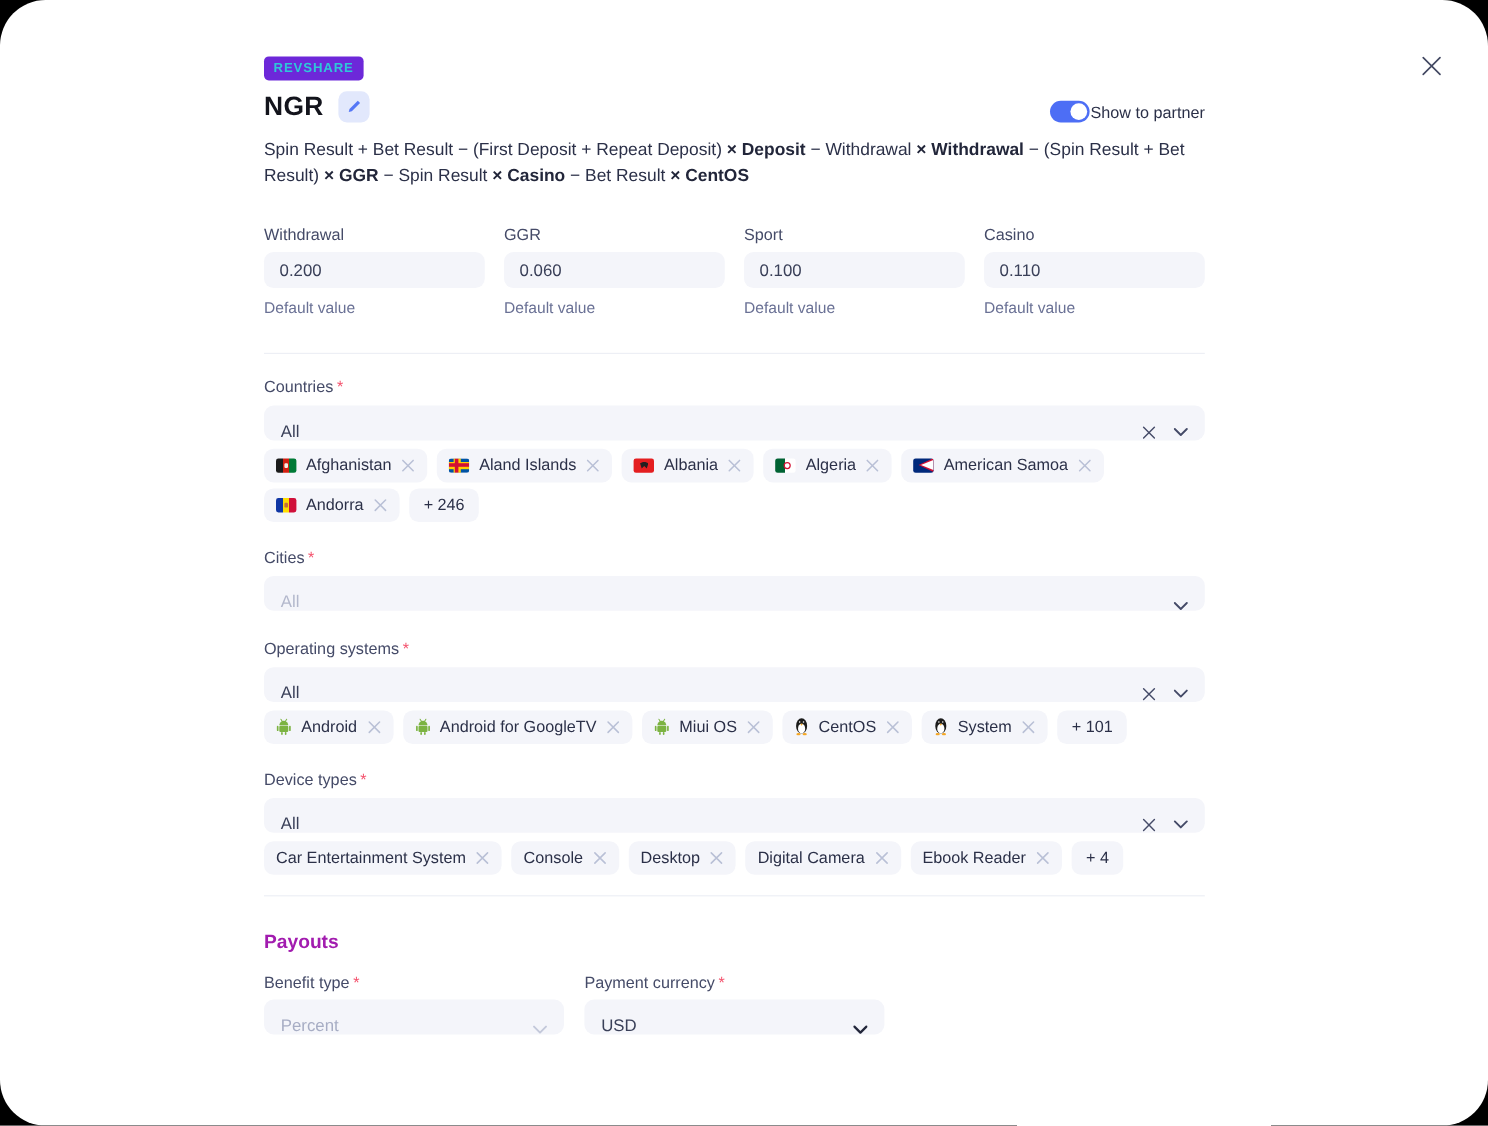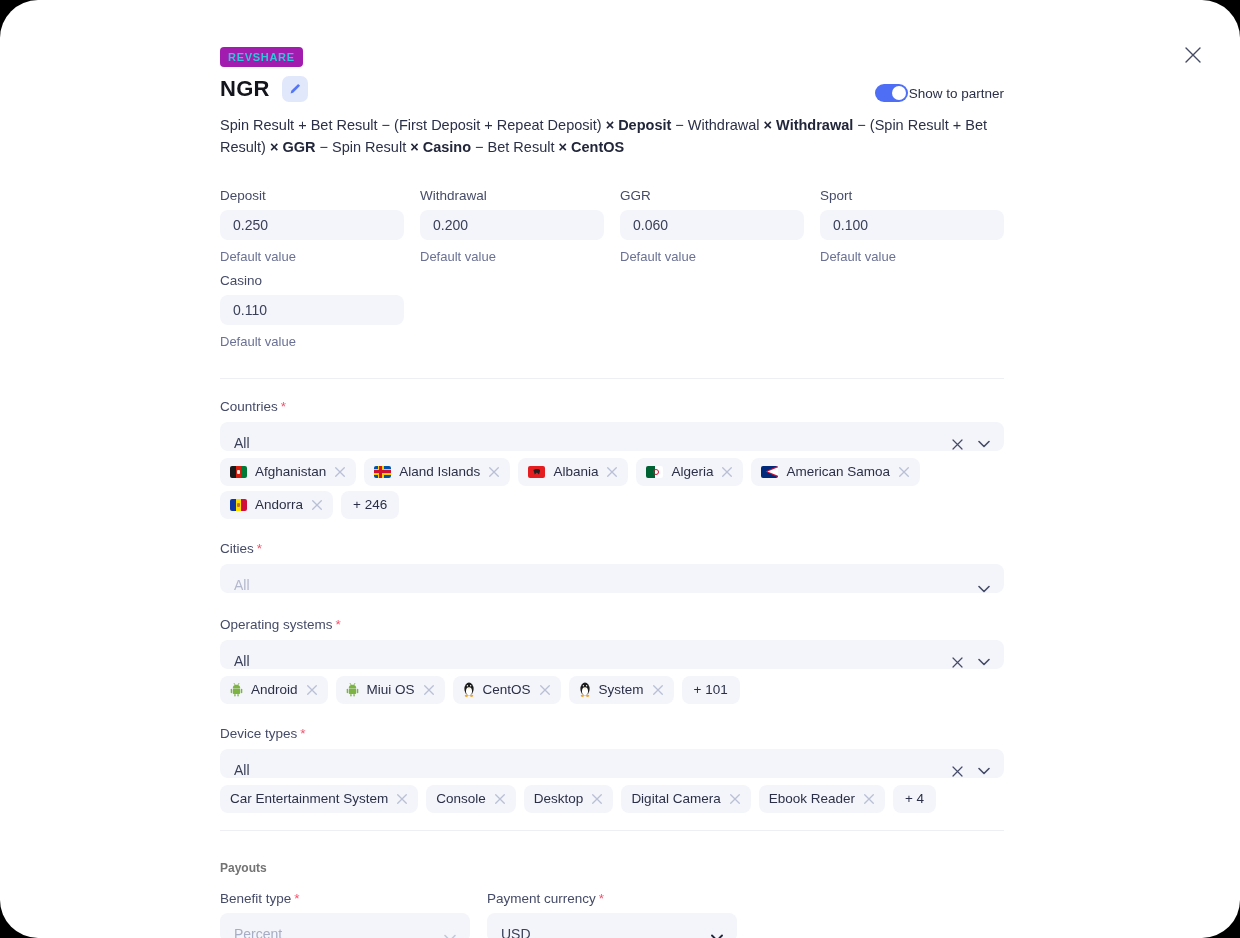--- a/index.html
+++ b/index.html
@@ -2,21 +2,21 @@
 <html><head>
 <meta charset="utf-8">
 <style>
   html,body{margin:0;padding:0}
   body{width:1240px;height:938px;background:#000;font-family:"Liberation Sans","DejaVu Sans",sans-serif;position:relative}
   .card{position:absolute;inset:0;background:#fff;border-radius:38px;overflow:hidden}
   .content{position:absolute;left:220px;top:0;width:784px}
 
   .close-btn{position:absolute;top:44px;right:36px;width:22px;height:22px;background:none;border:none;padding:0;cursor:pointer}
 
-  .badge{display:inline-block;margin-top:47px;background:#a21caf;color:#2fc6d9;font-size:11px;font-weight:700;letter-spacing:.7px;padding:4px 8px;border-radius:4px}
+  .badge{display:inline-block;margin-top:47px;background:#6d28d9;color:#2fc6d9;font-size:11px;font-weight:700;letter-spacing:.7px;padding:4px 8px;border-radius:4px}
 
   .title-row{display:flex;align-items:flex-end;margin-top:9px;width:784px}
   .page-title{font-size:22px;font-weight:700;margin:0;color:#13141c;letter-spacing:.3px}
   .edit-btn{margin-left:12px;width:26px;height:26px;border-radius:7px;background:#e2e8fc;border:none;display:flex;align-items:center;justify-content:center;cursor:pointer;padding:0}
   .toggle-wrap{margin-left:auto;display:flex;align-items:center;gap:1px;cursor:pointer}
   .toggle{width:33px;height:18px;border-radius:9px;background:#4d6ef5;position:relative;flex:0 0 auto}
   .toggle .knob{position:absolute;right:2px;top:2px;width:14px;height:14px;border-radius:50%;background:#fff}
   .toggle-label{font-size:13.5px;color:#2b3048}
 
   .formula{margin:13px 0 0;font-size:14.5px;line-height:1.5;color:#2b3048;max-width:784px}
@@ -61,21 +61,21 @@
   .f-algeria{background:linear-gradient(90deg,#006233 0 50%,#fff 50%)}
   .f-algeria::after{content:"";position:absolute;left:6.5px;top:3.5px;width:4px;height:4px;border-radius:50%;border:1px solid #d21034}
   .f-americansamoa{background:#00297b}
   .f-americansamoa::before{content:"";position:absolute;right:0;top:0;width:13px;height:12px;background:#d21034;clip-path:polygon(100% 0,100% 100%,0 50%)}
   .f-americansamoa::after{content:"";position:absolute;right:0;top:1.5px;width:11px;height:9px;background:#fff;clip-path:polygon(100% 0,100% 100%,0 50%)}
   .f-andorra{background:linear-gradient(90deg,#1036a4 0 33%,#fedd00 33% 66%,#d0103a 66%)}
   .f-andorra::after{content:"";position:absolute;left:7px;top:4px;width:3px;height:4px;background:#c76f3a;border-radius:1px}
 
   .os-icon{display:block;flex:0 0 auto}
 
-  .payouts-heading{margin:30px 0 0;font-size:12px;font-weight:700;color:#737373}
+  .payouts-heading{margin:30px 0 0;font-size:16px;font-weight:700;color:#a21caf}
   .payout-row{display:flex;gap:17px;margin-top:16px}
   .payout-field{width:250px}
   .payout-field .select{margin-top:7px}
   .select.disabled{cursor:default}
   .select.disabled .select-value{color:#a7adc4}
 </style>
 </head>
 <body>
 
 <div class="card">
@@ -102,25 +102,20 @@
             <span class="knob"></span>
           </span>
         <span class="toggle-label">Show to partner</span>
       </div>
     </div>
 
     <p class="formula"><span>Spin Result + Bet Result − (First Deposit + Repeat Deposit) </span><b>× Deposit</b><span> − Withdrawal </span><b>× Withdrawal</b><span> − (Spin Result + Bet Result) </span><b>× GGR</b><span> − Spin Result </span><b>× Casino</b><span> − Bet Result </span><b>× CentOS</b></p>
 
     <div class="fields-grid">
       <div class="field">
-        <label>Deposit</label>
-        <input value="0.250" style="">
-        <a class="helper">Default value</a>
-      </div>
-      <div class="field">
         <label>Withdrawal</label>
         <input value="0.200" style="">
         <a class="helper">Default value</a>
       </div>
       <div class="field">
         <label>GGR</label>
         <input value="0.060" style="">
         <a class="helper">Default value</a>
       </div>
       <div class="field">
@@ -230,20 +225,35 @@
           <svg class="os-icon" width="13" height="15" viewBox="0 0 24 28">
               <path d="M7.5 2.5l2 3.2M16.5 2.5l-2 3.2" stroke="#7cb342" stroke-width="1.6" stroke-linecap="round"></path>
               <path d="M5 12a7 7 0 0 1 14 0z" fill="#7cb342"></path>
               <rect x="5" y="12.8" width="14" height="9.5" rx="2" fill="#7cb342"></rect>
               <rect x="1.2" y="12.8" width="2.6" height="8" rx="1.3" fill="#7cb342"></rect>
               <rect x="20.2" y="12.8" width="2.6" height="8" rx="1.3" fill="#7cb342"></rect>
               <rect x="7.8" y="22.5" width="2.6" height="4.5" rx="1.3" fill="#7cb342"></rect>
               <rect x="13.6" y="22.5" width="2.6" height="4.5" rx="1.3" fill="#7cb342"></rect>
             </svg>
           <span>Android</span>
+          <svg class="chip-x" width="12" height="12" viewBox="0 0 12 12">
+              <path d="M1.7 1.7l8.6 8.6M10.3 1.7l-8.6 8.6" stroke="#b9c0d6" stroke-width="1.3" stroke-linecap="round"></path>
+            </svg>
+        </div>
+        <div class="chip">
+          <svg class="os-icon" width="13" height="15" viewBox="0 0 24 28">
+              <path d="M7.5 2.5l2 3.2M16.5 2.5l-2 3.2" stroke="#7cb342" stroke-width="1.6" stroke-linecap="round"></path>
+              <path d="M5 12a7 7 0 0 1 14 0z" fill="#7cb342"></path>
+              <rect x="5" y="12.8" width="14" height="9.5" rx="2" fill="#7cb342"></rect>
+              <rect x="1.2" y="12.8" width="2.6" height="8" rx="1.3" fill="#7cb342"></rect>
+              <rect x="20.2" y="12.8" width="2.6" height="8" rx="1.3" fill="#7cb342"></rect>
+              <rect x="7.8" y="22.5" width="2.6" height="4.5" rx="1.3" fill="#7cb342"></rect>
+              <rect x="13.6" y="22.5" width="2.6" height="4.5" rx="1.3" fill="#7cb342"></rect>
+            </svg>
+          <span>Android for GoogleTV</span>
           <svg class="chip-x" width="12" height="12" viewBox="0 0 12 12">
               <path d="M1.7 1.7l8.6 8.6M10.3 1.7l-8.6 8.6" stroke="#b9c0d6" stroke-width="1.3" stroke-linecap="round"></path>
             </svg>
         </div>
         <div class="chip">
           <svg class="os-icon" width="13" height="15" viewBox="0 0 24 28">
               <path d="M7.5 2.5l2 3.2M16.5 2.5l-2 3.2" stroke="#7cb342" stroke-width="1.6" stroke-linecap="round"></path>
               <path d="M5 12a7 7 0 0 1 14 0z" fill="#7cb342"></path>
               <rect x="5" y="12.8" width="14" height="9.5" rx="2" fill="#7cb342"></rect>
               <rect x="1.2" y="12.8" width="2.6" height="8" rx="1.3" fill="#7cb342"></rect>

